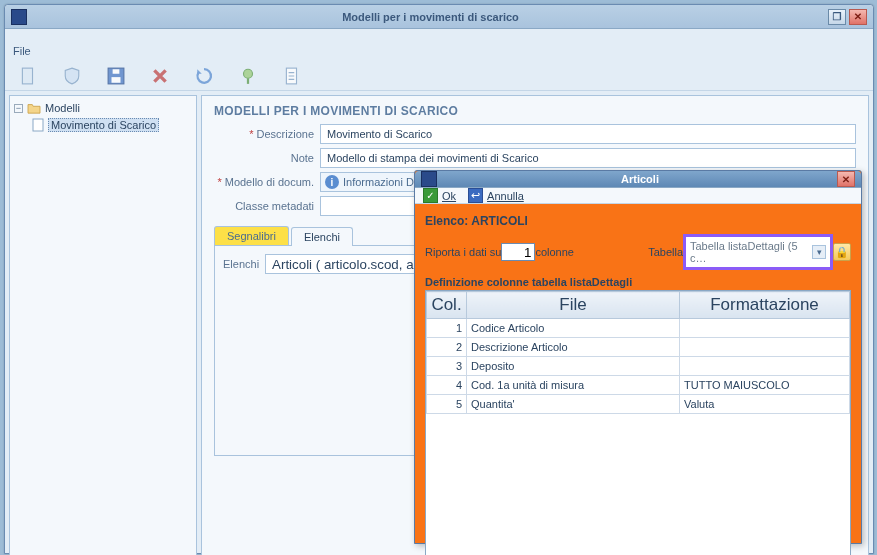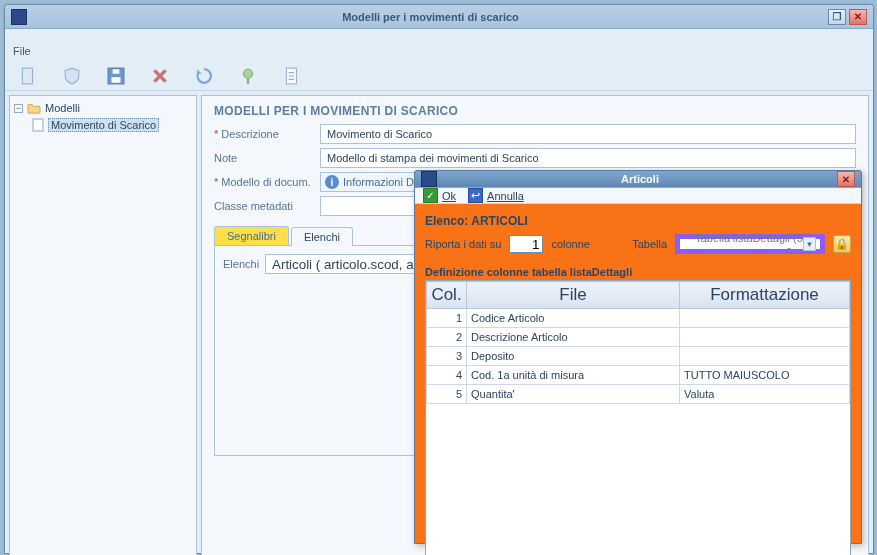--- a/index.html
+++ b/index.html
@@ -63,21 +63,21 @@
   .tree-sel { background: #cfe0f2; border: 1px dotted #6a8bb1; padding: 0 2px; }
   .folder-icon { width: 14px; height: 12px; }
   .doc-icon { width: 12px; height: 14px; }
 
   .form-pane {
     flex: 1; border: 1px solid #a9c3dd; background: #f4f8fc;
     margin: 4px; padding: 8px 12px; position: relative;
   }
   .form-title { color: #5e7da1; font-weight: bold; font-size: 12px; margin-bottom: 6px; letter-spacing:.3px;}
   .form-row { display: flex; align-items: center; margin: 4px 0; }
-  .form-label { width: 106px; text-align: left; color: #5a7390; padding-right: 6px; }
+  .form-label { width: 106px; text-align: right; color: #5a7390; padding-right: 6px; }
   .req::before { content: "* "; color: #c04040; }
   .form-input {
     flex: 1; height: 20px; border: 1px solid #a9c3dd; background: #fff;
     padding: 2px 6px; color: #2b4460; font-size: 11px;
   }
   .form-input.short { flex: none; width: 160px; }
   .info-chip {
     flex: none; width: 160px; height: 20px; border: 1px solid #a9c3dd;
     background: #eef5fc; display: flex; align-items: center; gap: 4px;
     padding: 0 4px; color: #4a6b90;
@@ -112,25 +112,25 @@
   }
   .dlg-btn { display:flex; align-items:center; gap:4px; color:#2b4460; cursor:pointer;}
   .ok-badge { width:15px;height:15px;background:#3a9a3a;border:1px solid #2a7a2a;
     display:flex;align-items:center;justify-content:center;color:#fff;font-size:10px;}
   .cancel-badge { width:15px;height:15px;background:#3a6ac0;border:1px solid #2a4e95;
     display:flex;align-items:center;justify-content:center;color:#fff;font-size:11px;}
   .cancel-badge::before{content:"↩";}
 
   .dlg-body { padding: 8px 10px; flex:1; display:flex; flex-direction:column; }
   .dlg-h { font-weight:bold; color:#2b4460; font-size:12px; margin: 2px 0 6px; }
-  .dlg-row { display:flex; align-items:center; gap:8px; color:#2b4460; margin-bottom:6px;}
+  .dlg-row { display:flex; align-items:center; gap:0; color:#2b4460; }
   .num-input { width:34px; height:18px; border:1px solid #6a8bb1; text-align:right; padding:1px 3px;}
   .spacer { flex:1; }
-  .combo { width:150px; height:20px; border:5px solid #8b5cf6; background:#fff;
-    display:flex;align-items:center;justify-content:space-between;padding:0 4px;color:#6a7a8a;text-align:right;}
+  .combo { width:150px; height:36px; border:3px solid #8b5cf6; background:#fff;
+    display:flex;align-items:center;justify-content:space-between;padding:0 4px;color:#6a7a8a;}
   .combo .chev { width:14px;height:14px;border:1px solid #a9c3dd;background:#e6eef7;
     display:flex;align-items:center;justify-content:center;font-size:9px;color:#4a6b90;}
   .lock { width:18px;height:18px;border:1px solid #caa24a;background:linear-gradient(#ffe9a8,#f5c95a);
     border-radius:2px;display:flex;align-items:center;justify-content:center;font-size:11px;}
 
   .section-label { font-weight:bold; color:#2b4460; margin: 6px 0 2px; }
   .grid { border:1px solid #8aa8c5; background:#fff; }
   .grid table { width:100%; border-collapse:collapse; table-layout:fixed; }
   .grid th {
     background: linear-gradient(#eef3f9,#d9e4f0); border:1px solid #b7c9dc;

